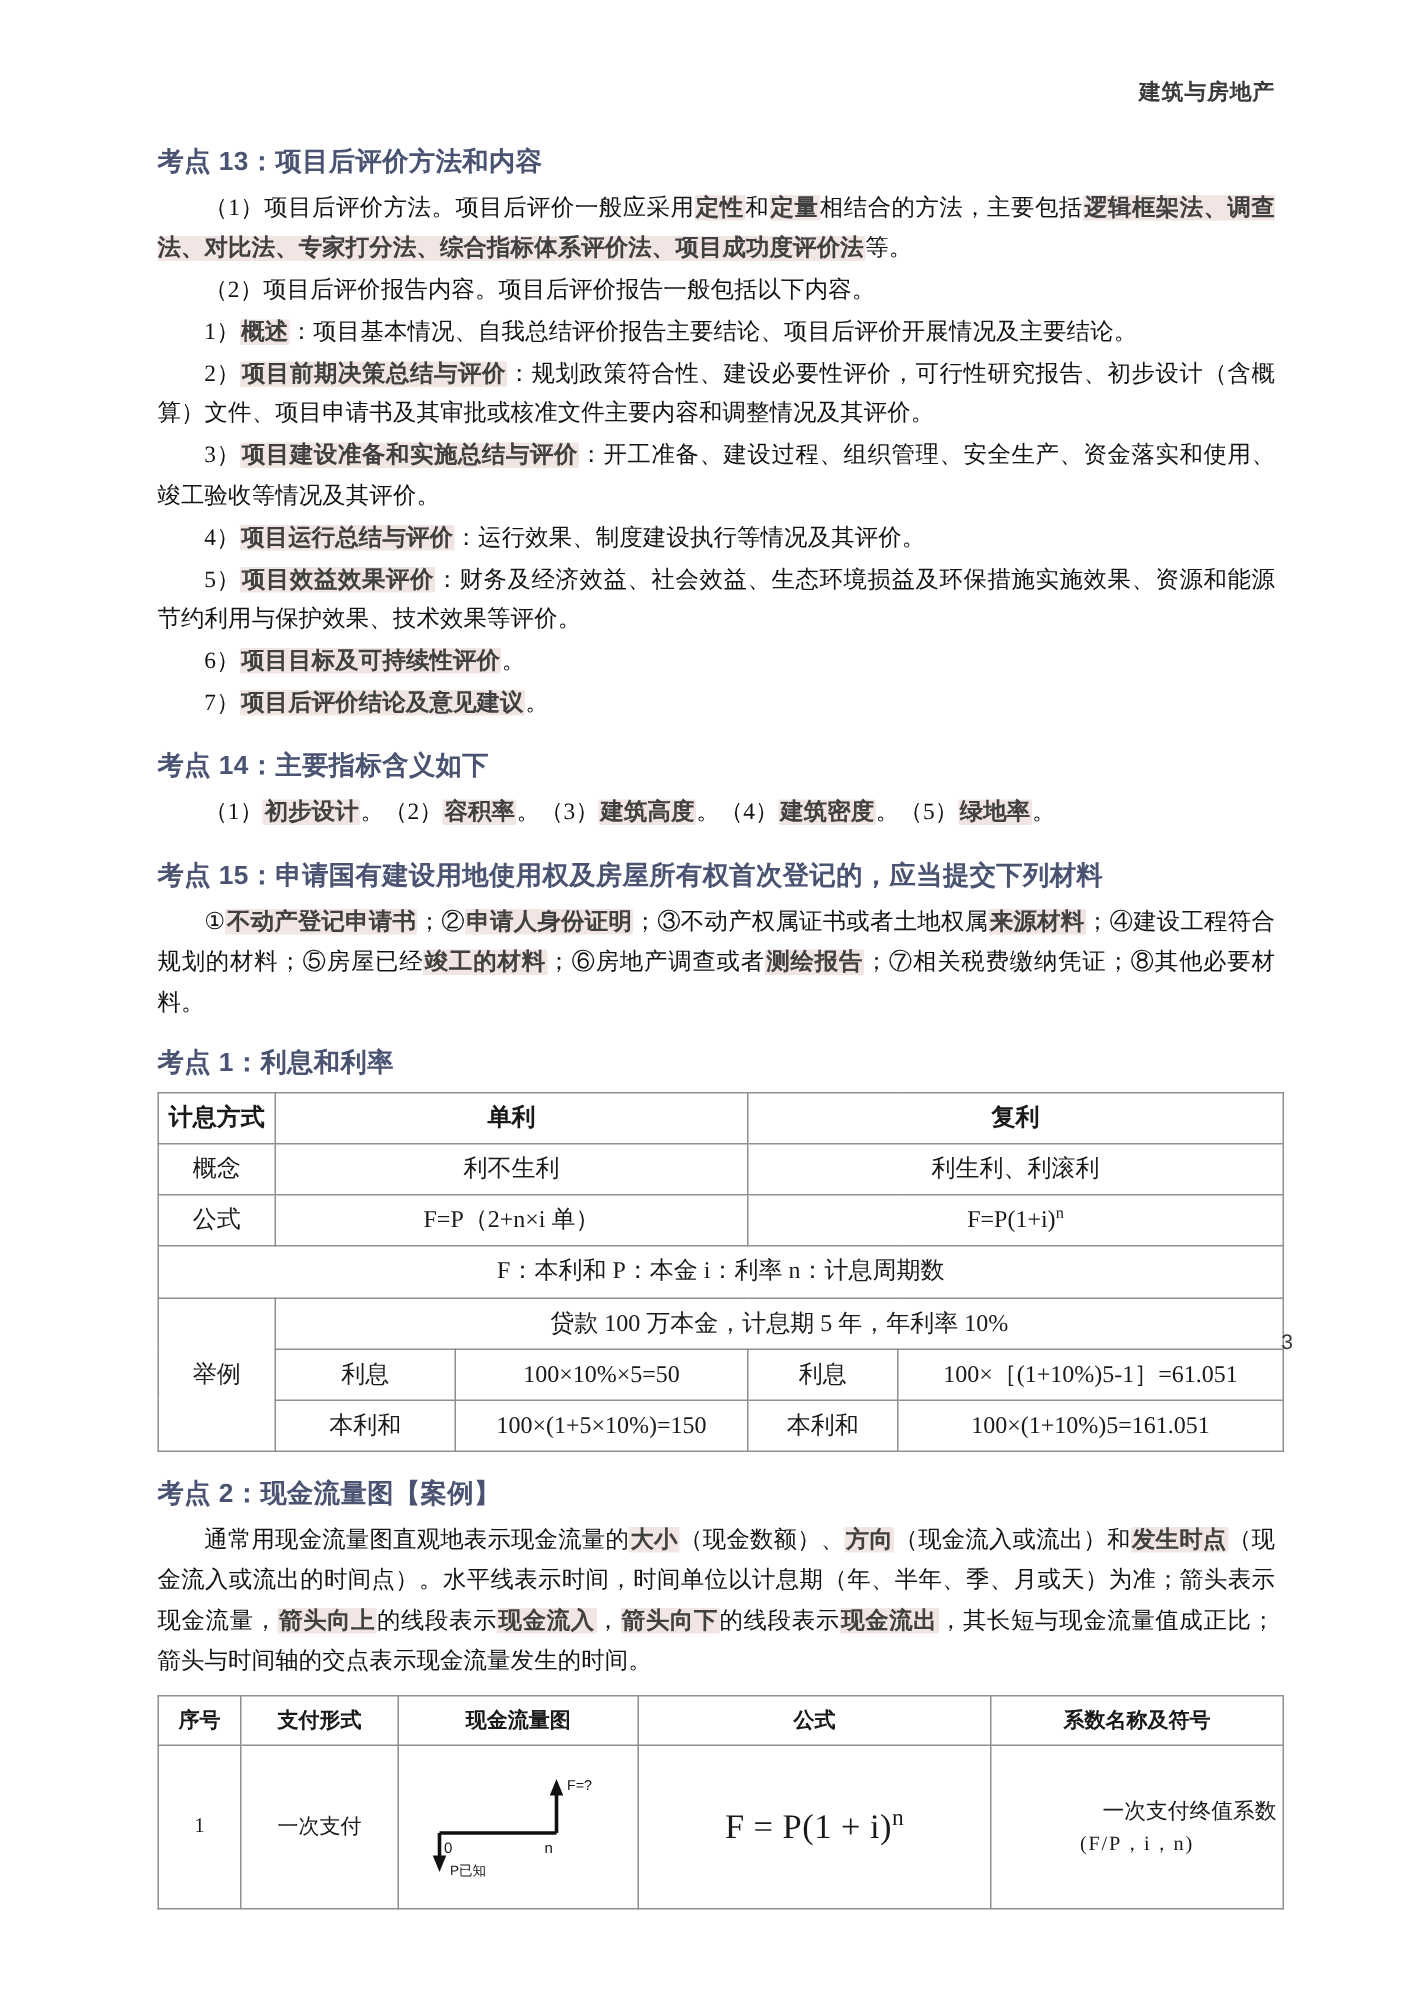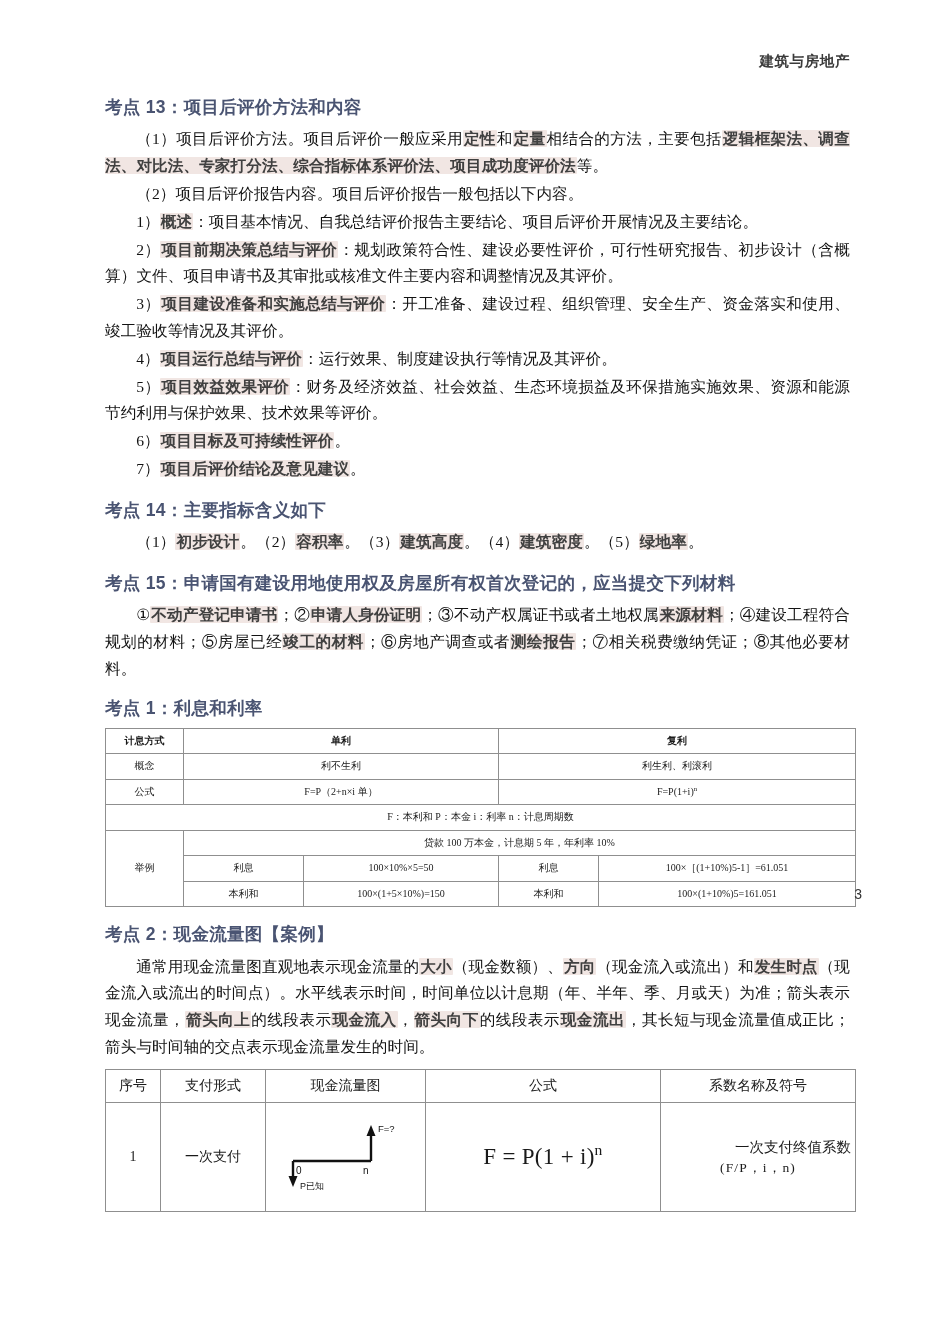--- a/index.html
+++ b/index.html
@@ -75,21 +75,21 @@
     color: #4a5472;
     letter-spacing: 1px;
     margin: 42px 0 30px 0;
   }
 
   
   table.doc-table {
     border-collapse: collapse;
     width: 750px;
     margin: 7px 0 4px 0;
-    font-size: 10px;
+    font-size: 16px;
     color: #1a1a1a;
     table-layout: fixed;
   }
   table.doc-table td, table.doc-table th {
     border: 1px solid #8f8f8f;
     text-align: center;
     vertical-align: middle;
     padding: 5px 4px;
     font-weight: 400;
     line-height: 1.45;
@@ -106,21 +106,21 @@
     font-size: 14px;
     table-layout: fixed;
   }
   table.flow-table td, table.flow-table th {
     border: 1px solid #8f8f8f;
     text-align: center;
     vertical-align: middle;
     padding: 6px 4px;
     font-weight: 400;
   }
-  table.flow-table th { font-weight: 400; padding: 7px 4px; }
+  table.flow-table th { font-weight: 700; padding: 7px 4px; }
   .formula-big {
     font-size: 23px;
     font-family: "Liberation Serif", "DejaVu Serif", serif;
     letter-spacing: 0.3px;
   }
   .coef-name { font-size: 14.5px; line-height: 1.6; text-align: right; }
   .coef-sym  { font-size: 13.5px; letter-spacing: 1.2px; }
   .cell-tall { height: 96px; }
 
   

